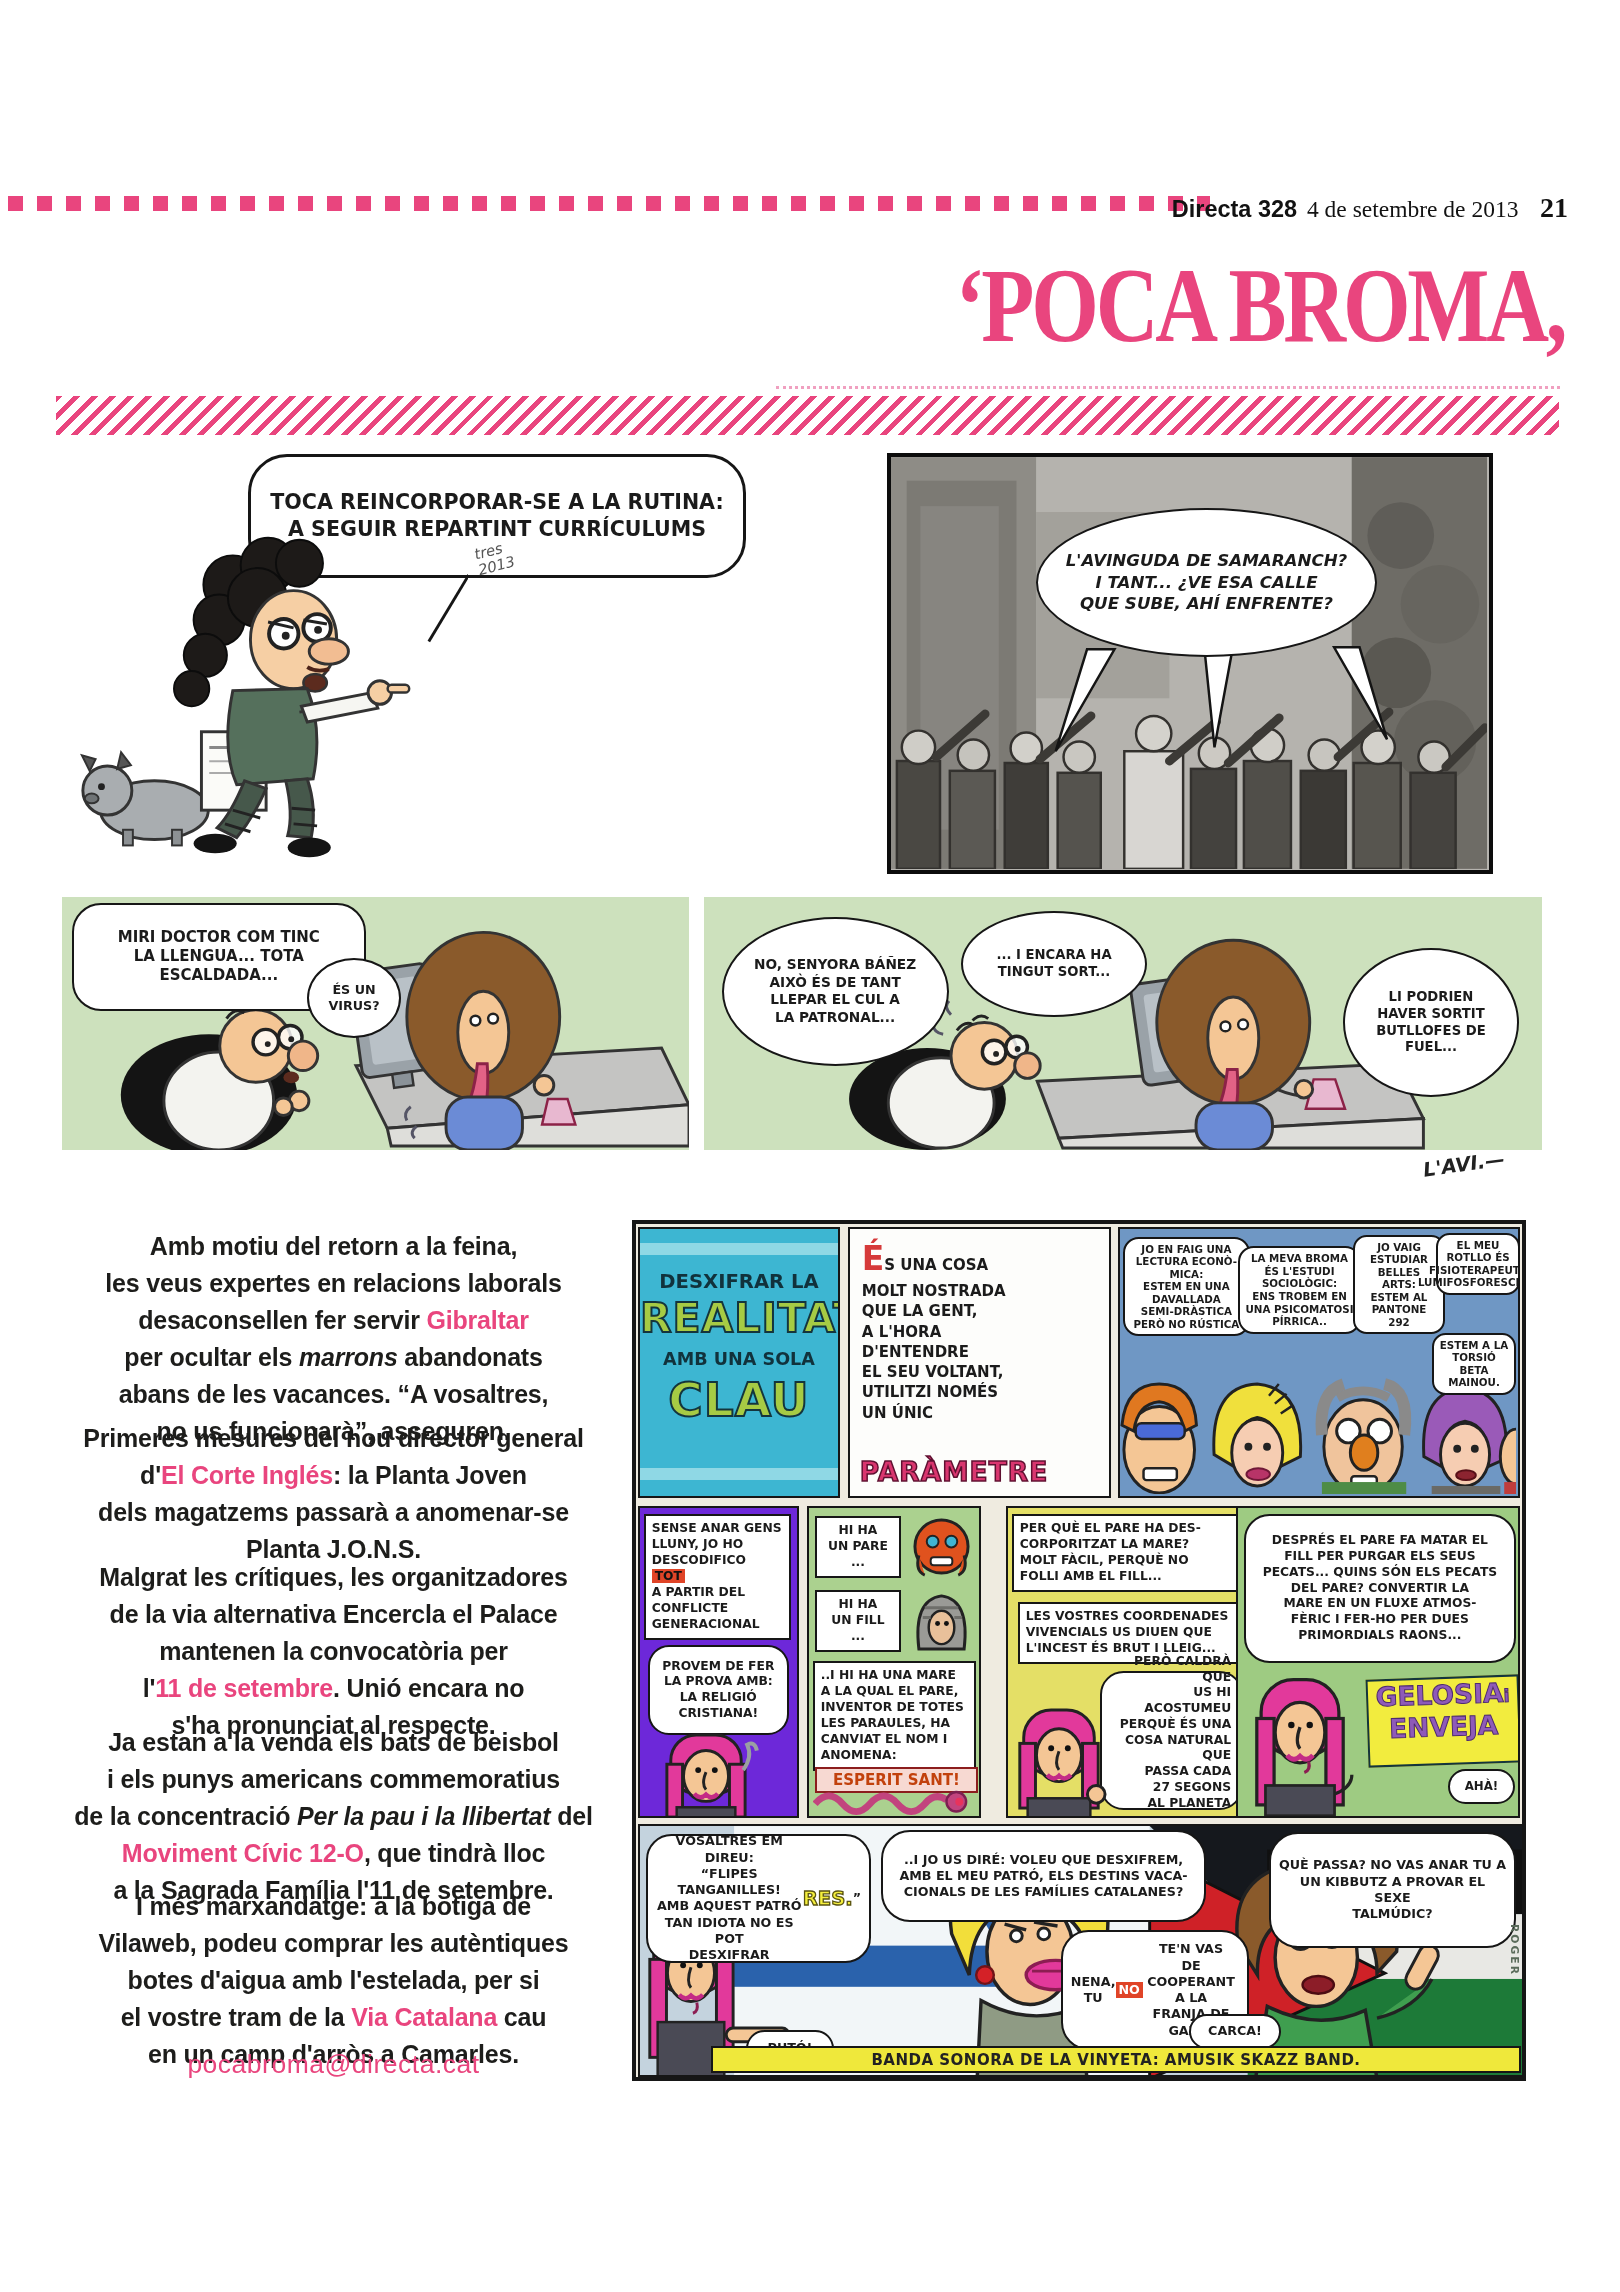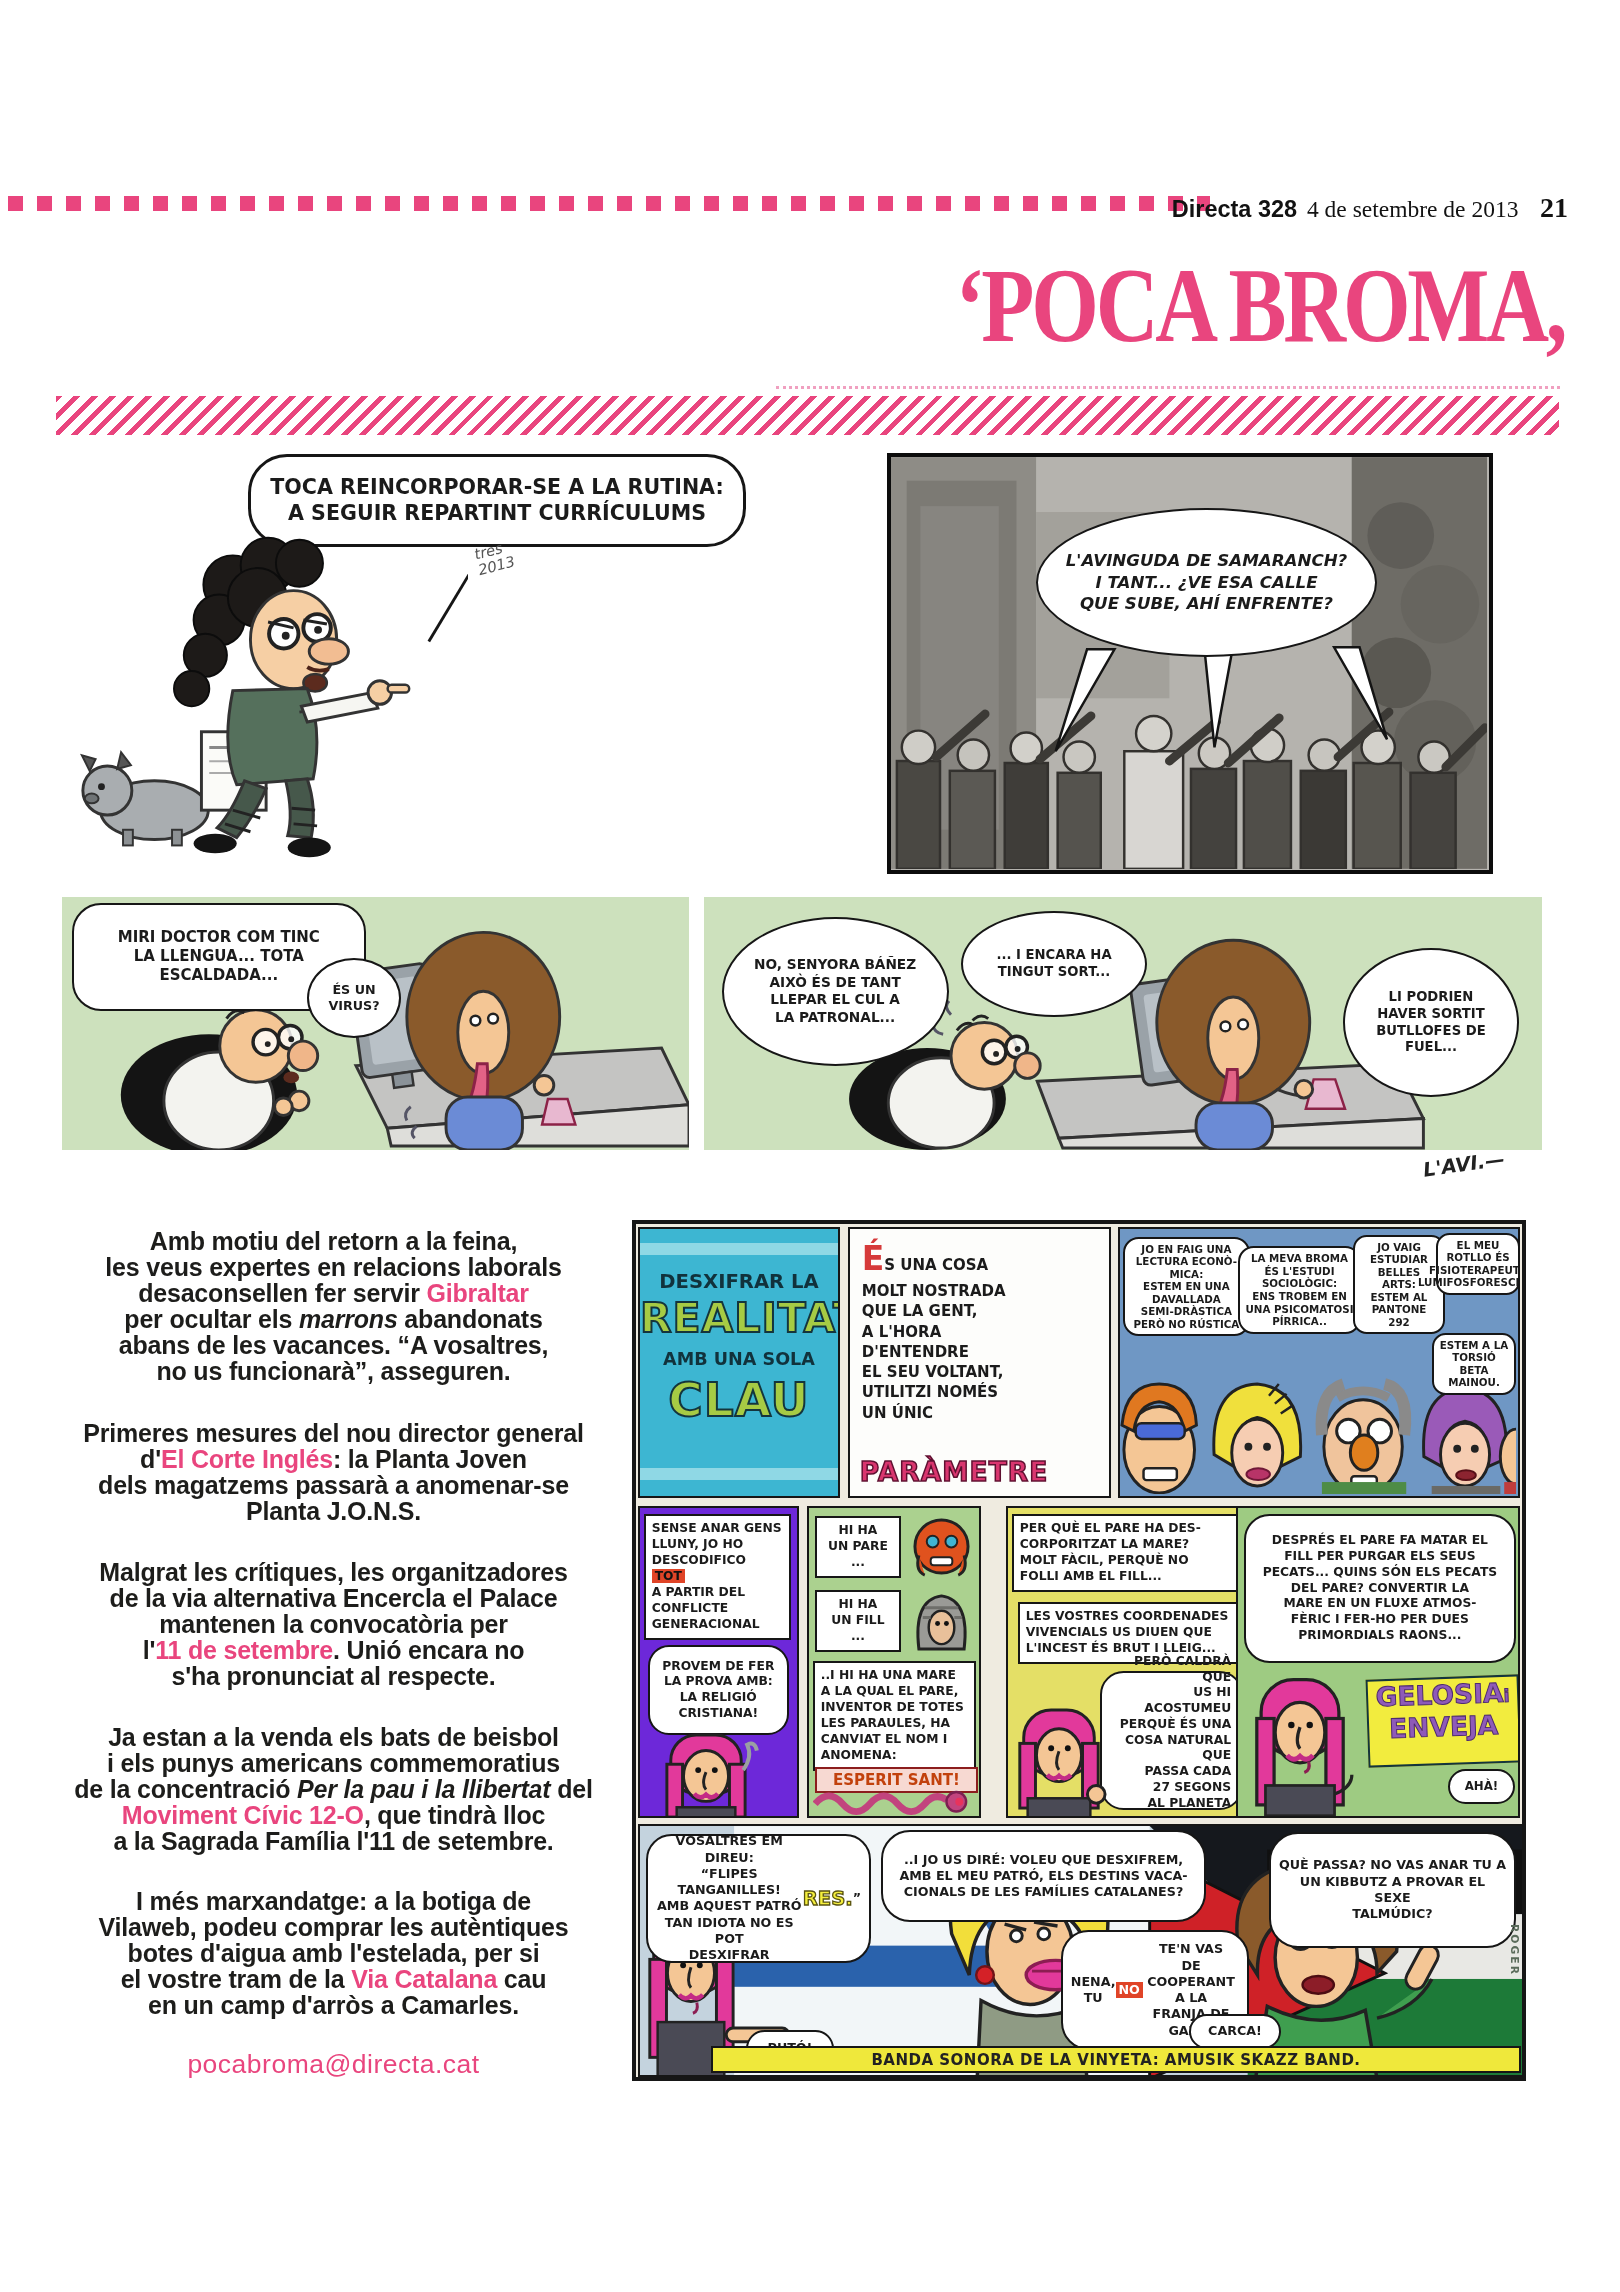--- a/index.html
+++ b/index.html
@@ -26,34 +26,34 @@
     font-family:"DejaVu Sans",sans-serif;font-weight:700;text-align:center;white-space:pre-line;
     display:flex;align-items:center;justify-content:center;line-height:1.28;box-sizing:border-box;padding:5.9px 7.8px;}
   .ell{border-radius:50%;}
   .rr{border-radius:29px;}
   .capbox{position:absolute;background:#fff;border:2.5px solid #161616;color:#1b1b1b;
     font-family:"DejaVu Sans",sans-serif;font-weight:700;white-space:pre-line;line-height:1.3;
     box-sizing:border-box;padding:4.9px 5.9px;text-align:left;}
 
   
   .tl-cartoon{position:absolute;left:56px;top:446px;width:706px;height:426px;}
-  .tl-bubble{left:192px;top:7.8px;width:498px;height:93px;font-size:20.6px;border-width:3.9px;border-radius:39px;text-align:center;}
+  .tl-bubble{left:192px;top:7.8px;width:498px;height:124px;font-size:20.6px;border-width:3.9px;border-radius:39px;text-align:center;}
   .sig{position:absolute;font-family:"DejaVu Sans",sans-serif;color:#555;font-size:14.7px;
     font-style:italic;white-space:pre-line;line-height:1.1;}
 
   .photo{position:absolute;left:887px;top:453px;width:606px;height:421px;border:4.9px solid #0c0c0c;box-sizing:border-box;background:#b5b3ae;}
   .photo-bubble{left:145px;top:51px;width:341px;height:149px;font-size:16.7px;font-style:italic;border-width:2.9px;}
 
   .gpanel{position:absolute;background:#cde1bd;}
   .lavi-sig{position:absolute;left:1423px;top:1153px;font-family:"DejaVu Sans",sans-serif;
     font-weight:700;font-size:19.6px;color:#222;transform:rotate(-8deg);font-style:italic;}
 
   
   .para{position:absolute;left:56px;width:555px;text-align:center;color:var(--ink);
-    font-weight:700;font-size:25px;line-height:26px;white-space:pre-line;letter-spacing:-0.2px;}
+    font-weight:700;font-size:25px;line-height:37px;white-space:pre-line;letter-spacing:-0.2px;}
   .seg-pink{color:var(--accent);}
   .seg-it{font-style:italic;margin-top:40px;}
   .email{position:absolute;left:56px;top:2049px;width:555px;text-align:center;color:var(--accent);
     font-size:26.5px;font-weight:400;letter-spacing:0.5px;}
 
   
   .strip{position:absolute;left:632px;top:1220px;width:894px;height:861px;background:#efebe0;
     border:4.9px solid #161616;box-sizing:border-box;}
   .panel{position:absolute;border:2.9px solid #161616;box-sizing:border-box;overflow:hidden;}
   .t-panel{left:2px;top:2.9px;width:202px;height:271px;background:#3db6d2;}

